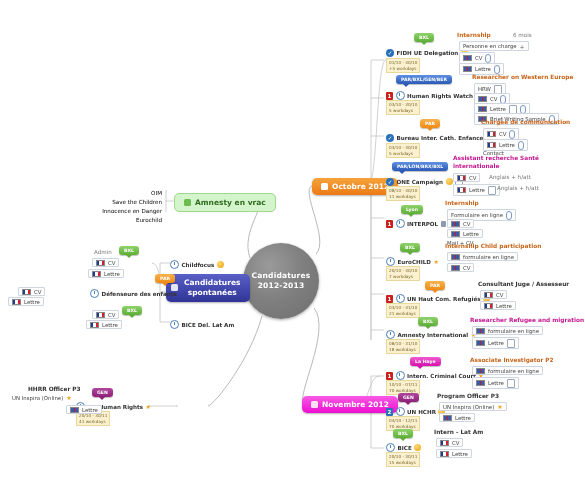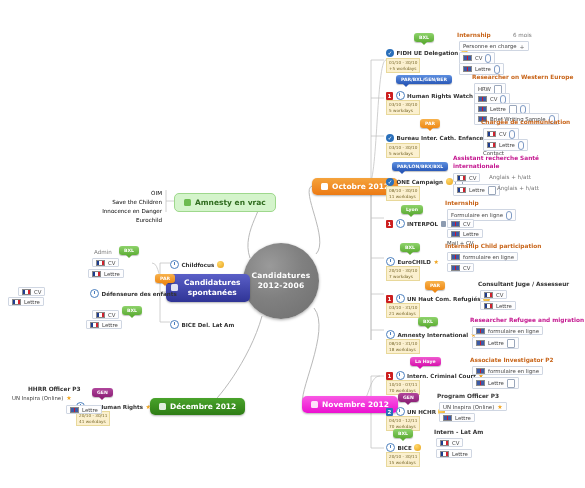--- a/index.html
+++ b/index.html
@@ -147,38 +147,34 @@
 
     <g fill="none" stroke="#c4c4c4" stroke-width=".8">
       <path d="M174,201 L166,201"></path>
       <path d="M166,190 L166,212"></path>
     </g>
   </svg>
 
   <div class="center-node">
     <div>
       <div>Candidatures</div>
-      <div>2012-2006</div>
+      <div>2012-2013</div>
     </div>
   </div>
 
   <div class="pill octobre">
     <span class="sq"></span>
     <span>Octobre 2012</span>
   </div>
 
   <div class="pill novembre">
     <span class="sq"></span>
     <span>Novembre 2012</span>
   </div>
 
-  <div class="pill decembre">
-    <span class="sq"></span>
-    <span>Décembre 2012</span>
-  </div>
 
   <div class="pill spont" style="padding-left:18px;">
     <span class="sq"></span>
     <div>Candidatures</div>
     <div>spontanées</div>
   </div>
 
   <div class="pill vrac">
     <span class="sq"></span>
     <span>Amnesty en vrac</span>

